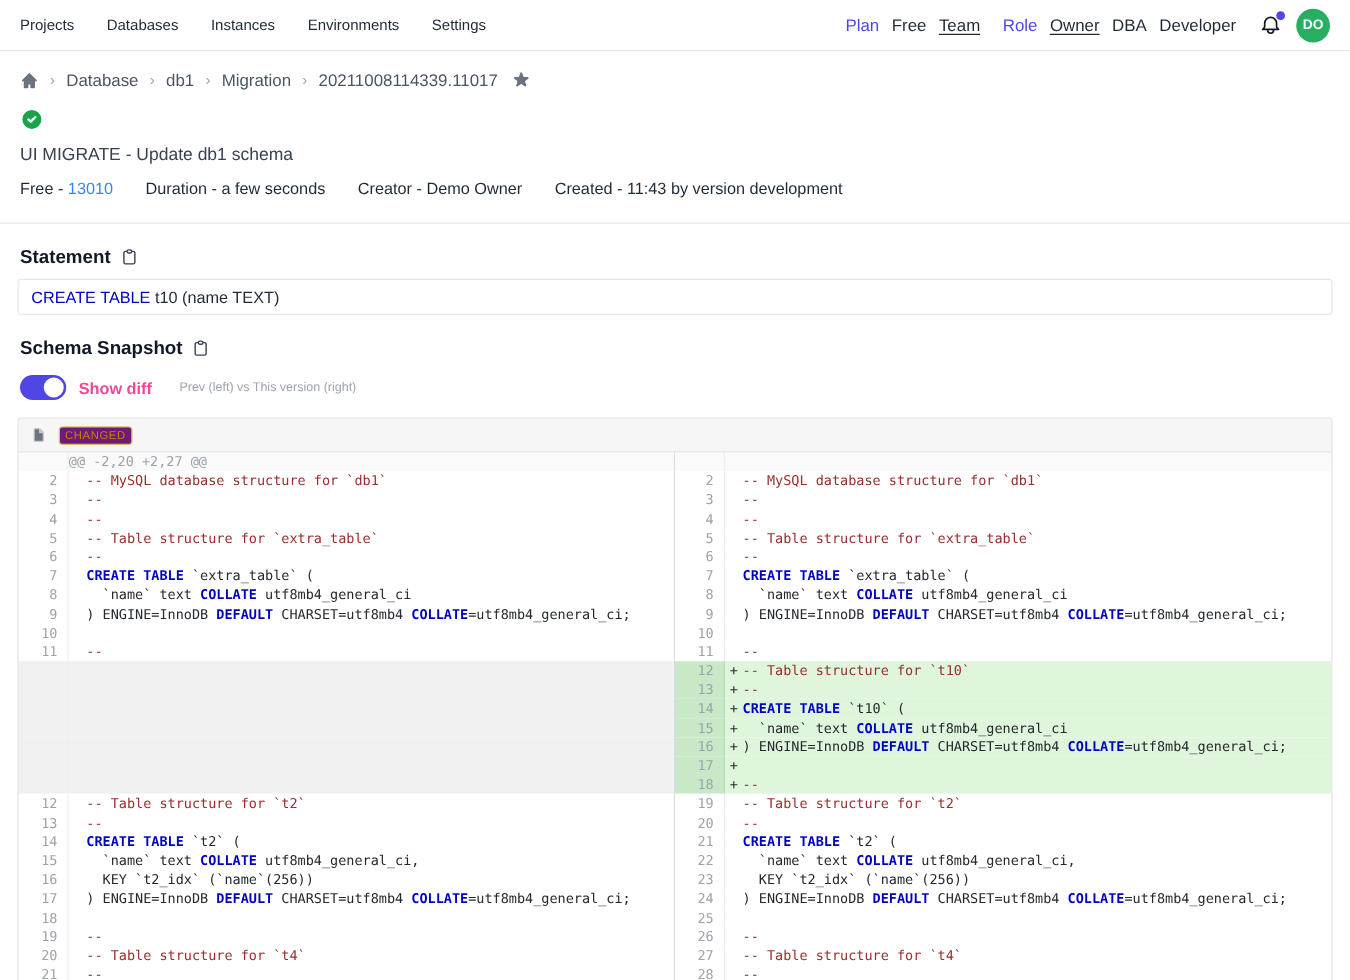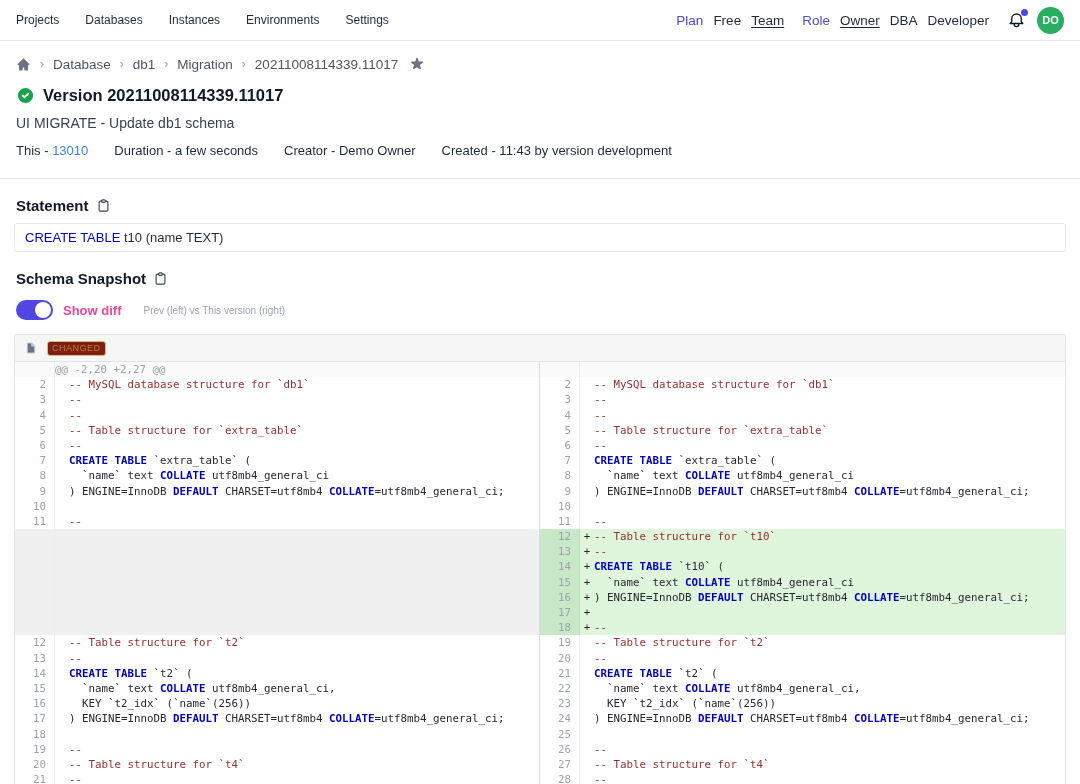--- a/index.html
+++ b/index.html
@@ -61,21 +61,21 @@
   .toggle-label { font-size:13px; font-weight:bold; color:#ec4899; }
   .toggle-hint { font-size:10px; color:#9ca3af;margin-left:12px; }
 
   
   .diff { margin:14px 14px 0 14px; border:1px solid #e1e4e8; border-radius:3px; overflow:hidden; }
   .diff-head { height:27px; display:flex; align-items:center; gap:9px; padding:0 9px;
     background:#f6f6f6; border-bottom:1px solid #e1e4e8; }
   .file-icon { width:14px; height:14px; color:#6b7280; }
   .file-icon svg { width:14px; height:14px; }
   .badge { font-size:9px; letter-spacing:.5px; color:var(--badge); border:1px solid #d9c06a;
-    border-radius:3px; padding:1.5px 4px; background:#7f1d1d; font-weight:400; }
+    border-radius:3px; padding:1.5px 4px; background:#701a75; font-weight:400; }
 
   .diff-body { display:flex; height:426px; overflow:hidden; }
   .pane { width:50%; overflow:hidden; }
   .pane.left { border-right:1px solid #d8dee4; }
 
   .drow { display:flex; height:15.2px; line-height:15.3px;
     font-family:"DejaVu Sans Mono", monospace; font-size:10.8px; white-space:pre; }
   .gut { flex:0 0 40px; width:40px; text-align:right; padding-right:8px; color:#9ca3af;
     background:#fff; border-right:1px solid #ebedef; }
   .code { flex:1; overflow:hidden; color:#24292f; background:#fff; }
@@ -138,26 +138,25 @@
       </svg>
   </span>
 </div>
 
 <div class="vhead">
   <span class="check">
     <svg viewBox="0 0 20 20" fill="currentColor">
         <path fill-rule="evenodd" d="M10 18a8 8 0 1 0 0-16 8 8 0 0 0 0 16zm3.7-9.3a1 1 0 0 0-1.4-1.4L9 10.6 7.7 9.3a1 1 0 0 0-1.4 1.4l2 2a1 1 0 0 0 1.4 0l4-4z" clip-rule="evenodd"></path>
       </svg>
   </span>
-  <span class="vtitle">Version 20211008114339.11017</span>
 </div>
 <div class="subtitle">UI MIGRATE - Update db1 schema</div>
 <div class="metarow">
   <span>
-    <span>This -</span>
+    <span>Free -</span>
     <a>13010</a>
   </span>
   <span>Duration - a few seconds</span>
   <span>Creator - Demo Owner</span>
   <span>Created - 11:43 by version development</span>
 </div>
 
 <hr class="divider">
 
 <div class="sect-head">

